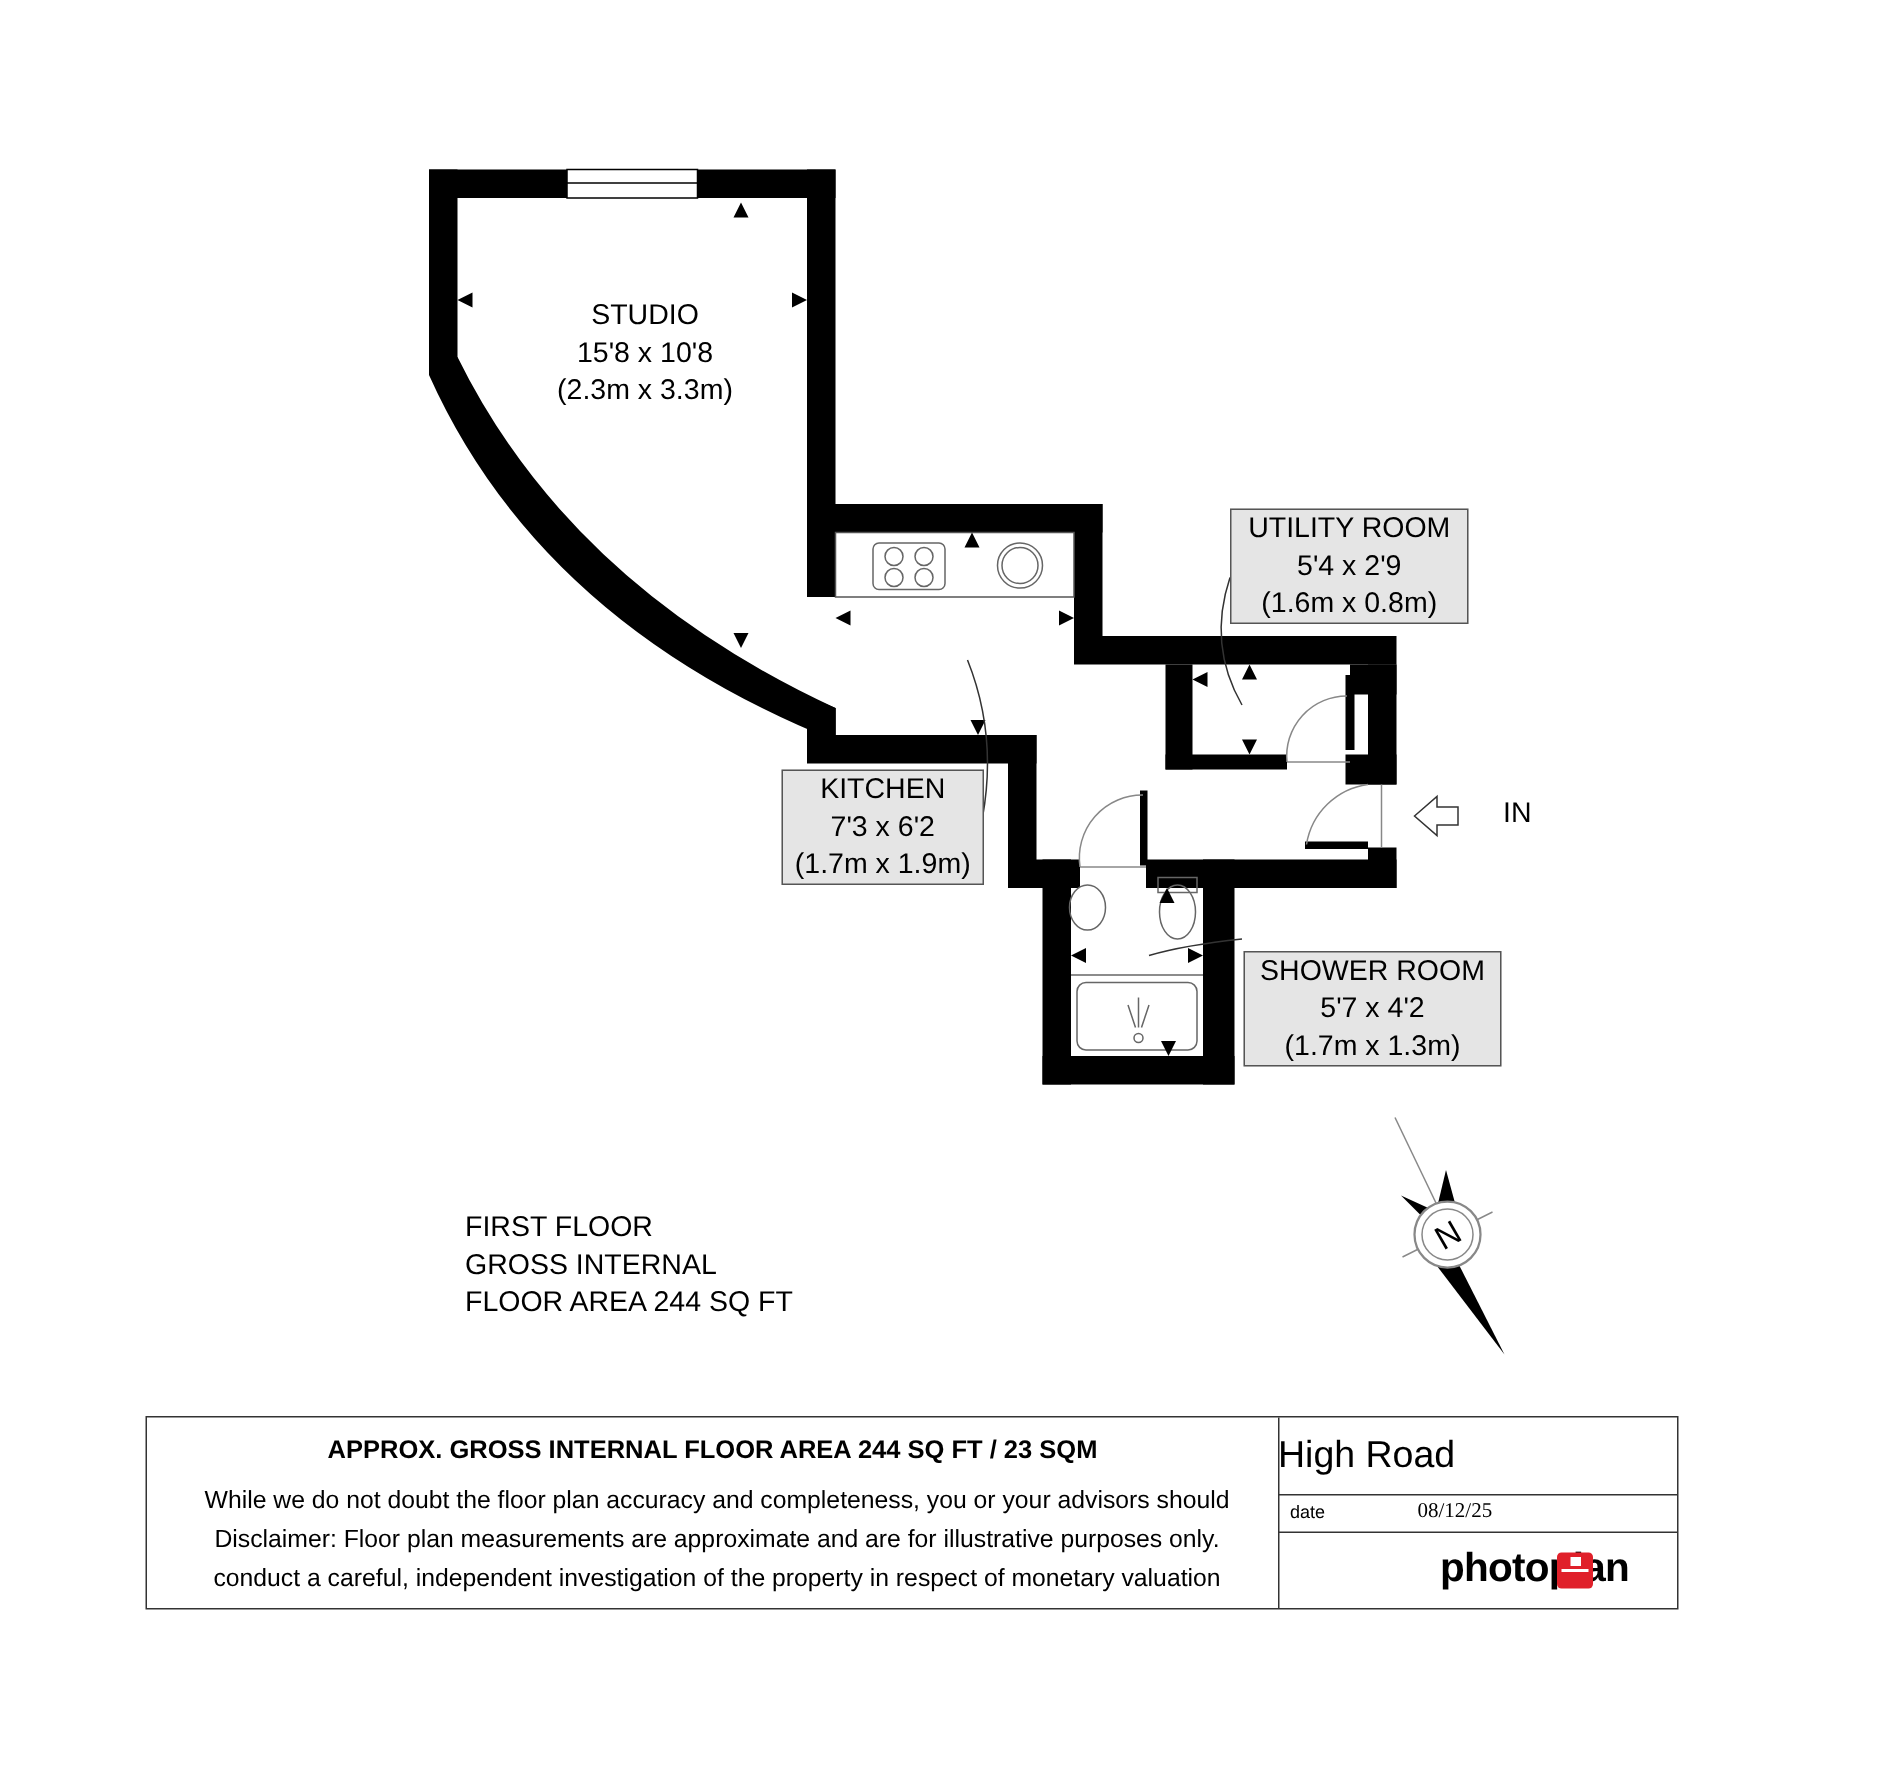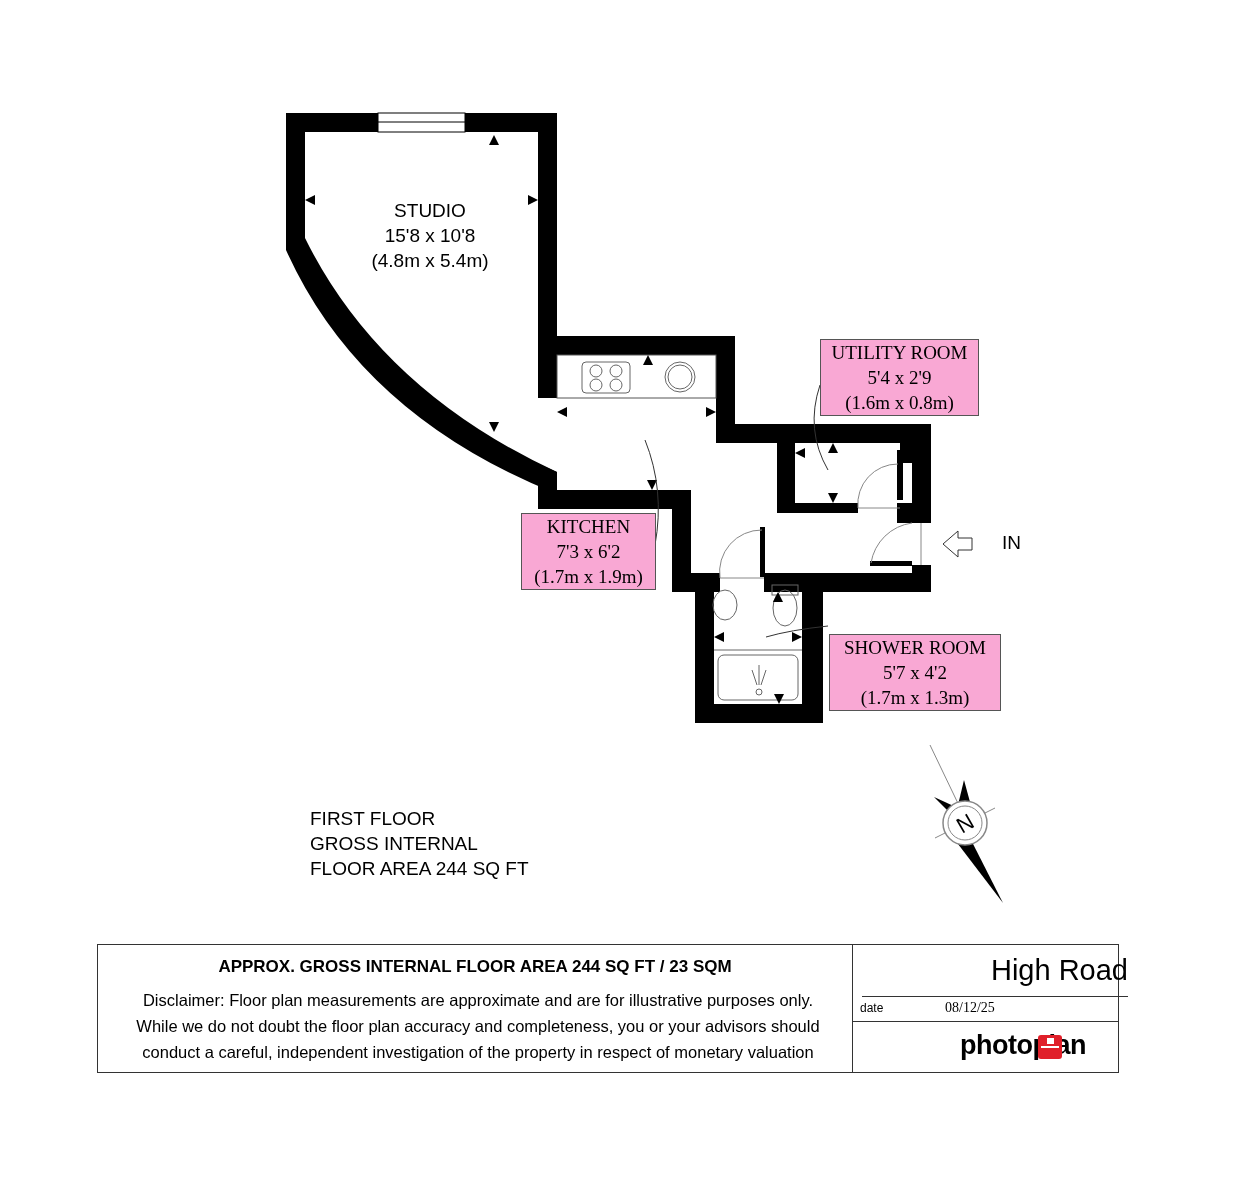--- a/index.html
+++ b/index.html
@@ -1,36 +1,36 @@
 <!DOCTYPE html>
 <html><head>
 <meta charset="utf-8">
 <style>
   html, body { margin: 0; padding: 0; background: #ffffff; }
   body { width: 1255px; height: 1180px; position: relative; overflow: hidden;
          font-family: "Liberation Sans", sans-serif; color: #000; }
   #plan { position: absolute; left: 0; top: 0; width: 1255px; height: 1180px; }
   .room-label { position: absolute; text-align: center; font-size: 19px; line-height: 25px;
                 font-family: "Liberation Sans", sans-serif; }
-  .room-label.boxed { border: 1px solid #555; background: #f9a8d4; font-family: Liberation Serif, serif; }
+  .room-label.boxed { border: 1px solid #555; background: #e5e5e5; }
   .room-label div { white-space: nowrap; }
   .floor-summary { position: absolute; left: 286px; top: 806px; font-size: 19px; line-height: 25px; }
   .floor-summary div { white-space: nowrap; margin-left: 24px; }
   .in-label { position: absolute; left: 972px; top: 532px; font-size: 19px; margin-left: 30px; }
   .footer { position: absolute; left: 97px; top: 944px; width: 1022px; height: 129px;
             border: 1px solid #333; box-sizing: border-box; padding-left: 39px; }
   .footer-left { position: absolute; left: 0; top: 0; width: 754px; height: 127px; border-right: 1px solid #333; }
   .footer-title { position: absolute; left: 0; top: 12px; width: 754px; text-align: center;
                   font-weight: bold; font-size: 17px; white-space: nowrap; }
   .footer-disclaimer { position: absolute; left: 0; top: 42px; width: 760px; text-align: center;
                        font-size: 16.5px; line-height: 26px; }
   .footer-disclaimer div { white-space: nowrap; }
   .footer-right { position: absolute; left: 754px; top: 0; width: 266px; height: 127px; }
-  .project-name { position: absolute; left: 10px; top: 0; width: 266px; height: 51px; border-bottom: 1px solid #333;
-                  text-align: right; font-size: 29px; line-height: 51px; }
+  .project-name { position: absolute; left: 0; top: 0; width: 266px; height: 51px; border-bottom: 1px solid #333;
+                  text-align: left; font-size: 25px; line-height: 51px; }
   .date-row { position: absolute; left: 0; top: 52px; width: 266px; height: 24px; border-bottom: 1px solid #333; }
   .date-label { position: absolute; left: 8px; top: 4px; font-size: 12px; }
   .date-value { position: absolute; left: 93px; top: 3px; font-size: 14px; font-family: Liberation Serif, serif; }
   .brand { position: absolute; left: 0; top: 77px; width: 266px; height: 50px; }
   .brand-name { position: absolute; left: 60px; top: 8px; font-size: 27px; font-weight: bold; letter-spacing: -0.5px; margin-left: 48px; }
   .brand-logo { position: absolute; left: 186px; top: 13px; width: 24px; height: 24px; background: #e0202a;
                 border-radius: 3px; }
   .brand-logo::before { content: ""; position: absolute; left: 9px; top: 3px; width: 7px; height: 6px; background: #fff; }
   .brand-logo::after { content: ""; position: absolute; left: 3px; top: 11px; width: 18px; height: 2px; background: #fff; }
 </style>
@@ -158,21 +158,21 @@
     <polygon points="970,838 1003,903 958,844" fill="#000"></polygon>
     <circle cx="965" cy="823" r="22" fill="#fff" stroke="#888" stroke-width="1.5"></circle>
     <circle cx="965" cy="823" r="17" fill="#fff" stroke="#888" stroke-width="1"></circle>
     <text x="965" y="831" text-anchor="middle" font-family="Liberation Sans, sans-serif" font-size="22" transform="rotate(-30 965 823)">N</text>
   </g>
 </svg>
 
 <div class="room-label" style="left:360px; top:198px; width:140px;">
   <div>STUDIO</div>
   <div>15'8 x 10'8</div>
-  <div>(4.8m x 5.4m)</div>
+  <div>(2.3m x 3.3m)</div>
 </div>
 
 <div class="room-label boxed" style="left:521px; top:513px; width:133px;">
   <div>KITCHEN</div>
   <div>7'3 x 6'2</div>
   <div>(1.7m x 1.9m)</div>
 </div>
 
 <div class="room-label boxed" style="left:820px; top:339px; width:157px;">
   <div>UTILITY ROOM</div>
@@ -191,22 +191,22 @@
 <div class="floor-summary">
   <div>FIRST FLOOR</div>
   <div>GROSS INTERNAL</div>
   <div>FLOOR AREA 244 SQ FT</div>
 </div>
 
 <div class="footer">
   <div class="footer-left">
     <div class="footer-title">APPROX. GROSS INTERNAL FLOOR AREA 244 SQ FT / 23 SQM</div>
     <div class="footer-disclaimer">
+      <div>While we do not doubt the floor plan accuracy and completeness, you or your advisors should</div>
       <div>Disclaimer: Floor plan measurements are approximate and are for illustrative purposes only.</div>
-      <div>While we do not doubt the floor plan accuracy and completeness, you or your advisors should</div>
       <div>conduct a careful, independent investigation of the property in respect of monetary valuation</div>
     </div>
   </div>
   <div class="footer-right">
     <div class="project-name">High Road</div>
     <div class="date-row">
       <span class="date-label">date</span>
       <span class="date-value">08/12/25</span>
     </div>
     <div class="brand">

